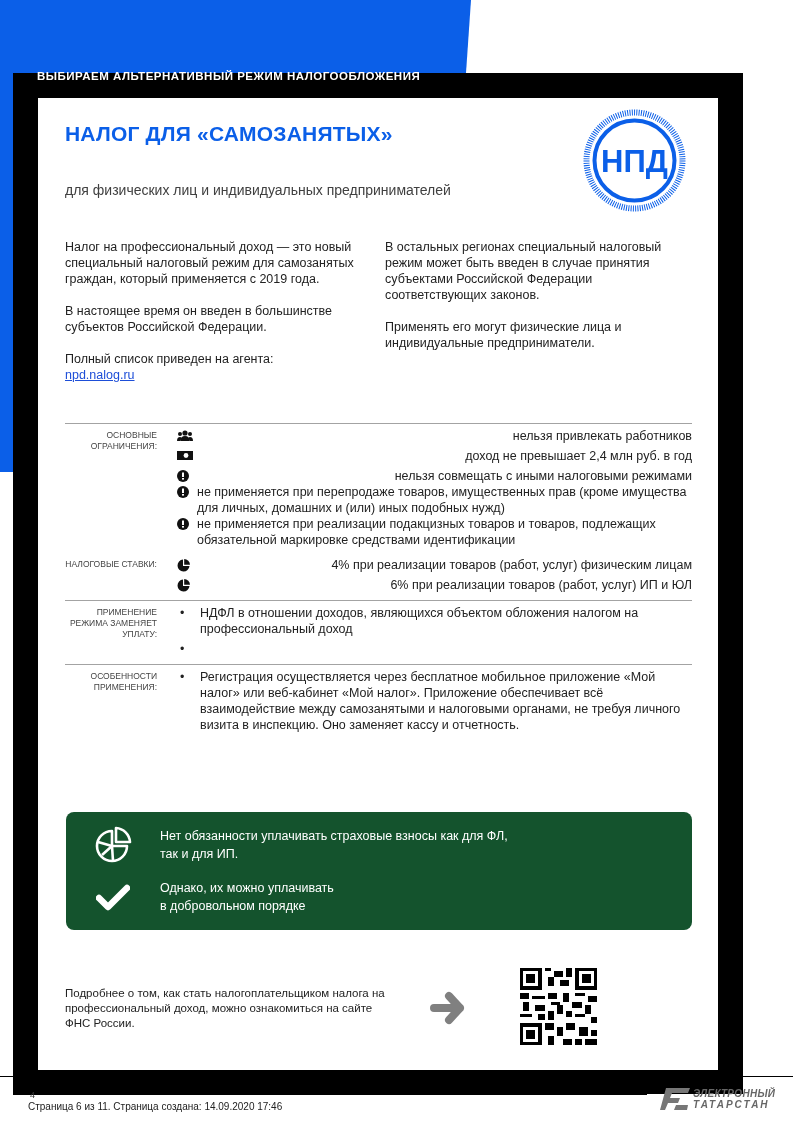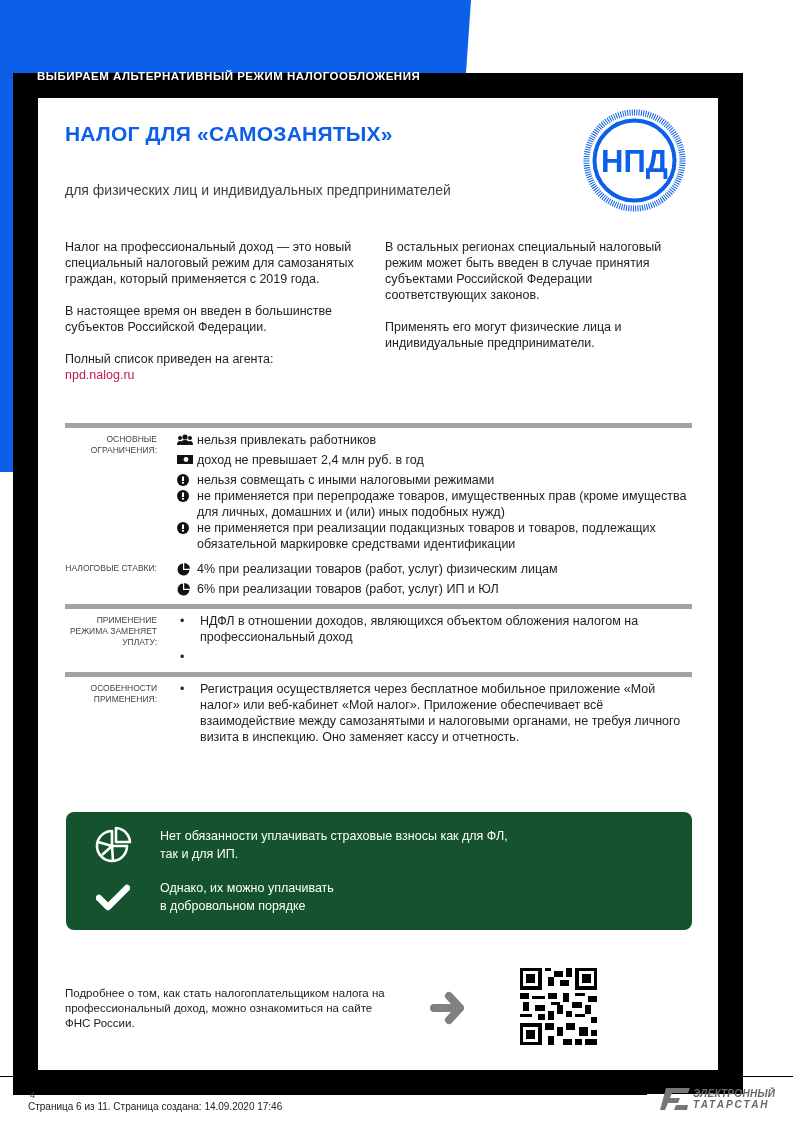--- a/index.html
+++ b/index.html
@@ -15,27 +15,27 @@
 
   .h1 { position:absolute; left:27px; top:22px; width:500px; font-size:21px; font-weight:bold; color:#0b5fe8;
         line-height:27px; letter-spacing:0.2px; }
   .subtitle { position:absolute; left:27px; top:84px; font-size:14px; color:#404040; }
   .logo-npd { position:absolute; left:544px; top:10px; width:105px; height:105px; }
 
   .intro-col { position:absolute; top:141px; width:300px; font-size:12.5px; line-height:16px; color:#222; }
   .intro-col p { margin:0 0 16px 0; }
   .intro-left { left:27px; }
   .intro-right { left:347px; }
-  .link { color:#be185d; }
+  .link { color:#1d4ed8;text-decoration:underline; }
 
   .table { position:absolute; left:27px; top:325px; width:627px; font-size:12.5px; color:#222; }
-  .trow { display:flex; border-top:5px solid #a3a3a3; padding:4px 0 3px 0; }
+  .trow { display:flex; border-top:1px solid #a3a3a3; padding:4px 0 3px 0; }
   .tlabel { width:92px; text-align:right; font-size:8.5px; line-height:11px; color:#444; padding-top:2px; padding-right:20px; text-transform:uppercase; }
   .titems { flex:1; }
-  .titem { display:flex; align-items:flex-start; line-height:16px; margin-bottom:4px; }
+  .titem { display:flex; align-items:flex-start; line-height:16px; margin-bottom:4px;justify-content:space-between; }
   .titem.tight { margin-bottom:0; }
   .ticon { width:20px; flex:none; display:flex; justify-content:flex-start; padding-top:2px; }
   .bullet { width:20px; flex:none; padding-left:3px; }
 
   .graybox { position:absolute; left:28px; top:714px; width:626px; height:118px; background:#14532d;
              border-radius:8px; color:#fff; }
   .gb-row { position:absolute; left:0; display:flex; align-items:center; }
   .gb-icon { width:94px; display:flex; justify-content:center; }
   .gb-text { font-size:12.5px; line-height:18px; color:#fff; }
 

